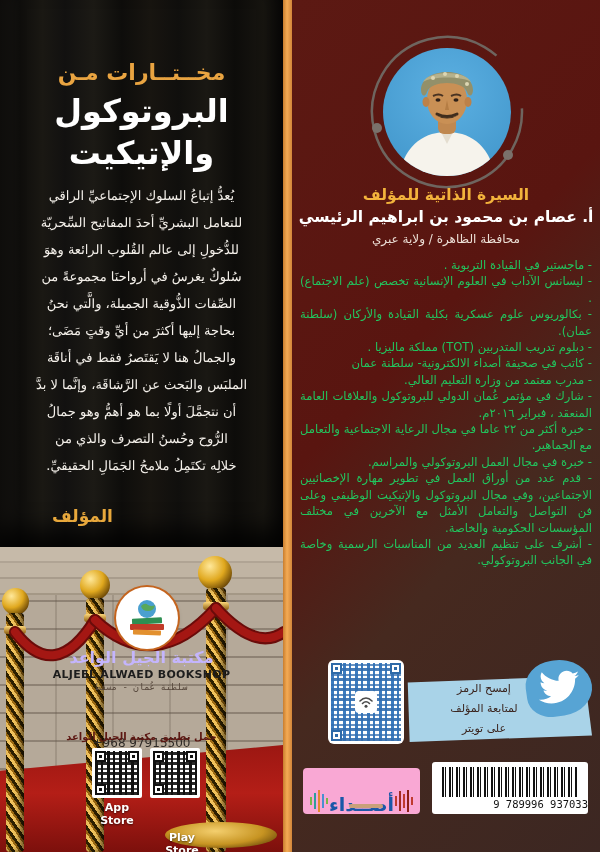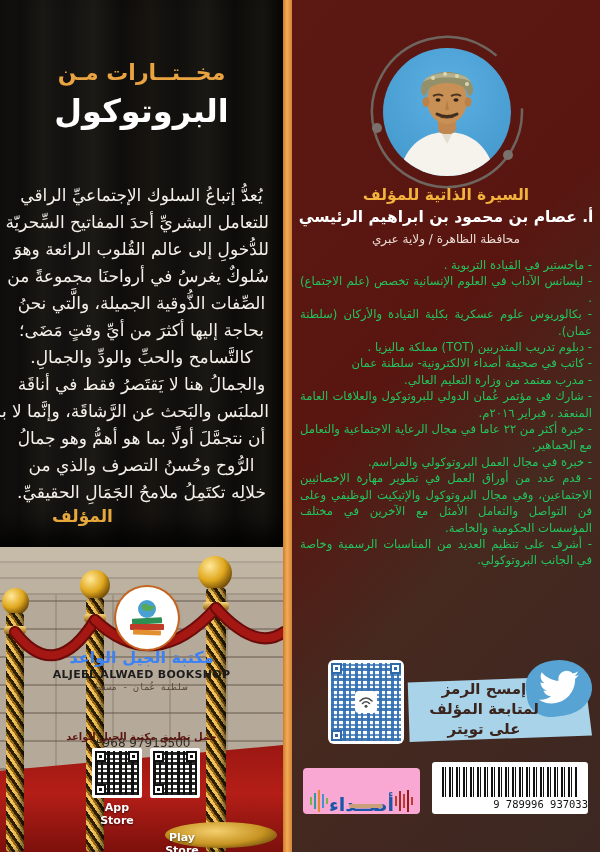--- a/index.html
+++ b/index.html
@@ -11,21 +11,21 @@
   .curtain{position:absolute;left:0;top:0;width:283px;height:547px;
     background:linear-gradient(90deg,#181613 0%,#0f0e0c 7%,#1a1813 15%,#121110 23%,
       #1c1a15 33%,#0e0d0b 43%,#181510 53%,#100f0d 63%,#1a1813 73%,#0d0c0a 83%,#171510 93%,#0b0a09 100%);
     box-shadow:inset 0 -18px 22px rgba(0,0,0,.8);}
   .teaser{position:absolute;left:0;width:283px;text-align:center;color:#fff;direction:rtl;}
   .kicker{top:60px;color:#e9a441;font-size:22px;font-weight:bold;letter-spacing:1px;}
   .big1{top:92px;font-size:32px;font-weight:bold;}
   .big2{top:134px;font-size:32px;font-weight:bold;}
   .blurb{position:absolute;left:14px;top:182px;width:255px;direction:rtl;
     font-family:"DejaVu Serif","Liberation Serif",serif;color:#f4f0ea;}
-  .blurb div{height:27px;line-height:27px;font-size:17px;text-align:center;white-space:nowrap;}
+  .blurb div{height:27px;line-height:27px;font-size:13px;text-align:center;white-space:nowrap;}
   .signature{position:absolute;left:52px;top:506px;color:#e8a83c;font-size:17px;font-weight:bold;direction:rtl;}
 
   
   .wall{position:absolute;left:0;top:547px;width:283px;height:305px;background-color:#b5a999;
     background-image:
       linear-gradient(180deg,#c6baa9 0 14px,#b0a494 14px 16px,#c0b4a3 16px 30px,#a89c8c 30px 32px,#bdb1a0 32px 46px,#a49886 46px 48px,rgba(0,0,0,0) 48px),
       repeating-linear-gradient(0deg,rgba(120,105,90,0) 0 26px,rgba(95,82,70,.45) 26px 28px),
       repeating-linear-gradient(90deg,rgba(100,88,75,0) 0 55px,rgba(100,88,75,.25) 55px 57px);}
   .carpet{position:absolute;left:0;top:745px;width:283px;height:107px;
     background:linear-gradient(180deg,#9c1712,#b41e17 45%,#7c100c);
@@ -37,21 +37,21 @@
     background:radial-gradient(circle at 35% 30%,#ffe89a,#e0a81e 45%,#6a4606 78%,#201602);}
   .collar{position:absolute;height:8px;border-radius:3px;
     background:linear-gradient(180deg,#ffd87a,#8a5c10);}
   .base{position:absolute;left:165px;top:822px;width:112px;height:26px;border-radius:50%;
     background:radial-gradient(ellipse at 45% 35%,#f4cf6e,#c79422 55%,#5a3c06 90%);}
   .ropes{position:absolute;left:0;top:0;pointer-events:none;}
 
   .shop-logo{position:absolute;left:118px;top:589px;width:58px;height:58px;border-radius:50%;
     background:#fff;box-shadow:0 0 0 2px #fff,0 0 0 4px #c4641e,0 2px 6px rgba(0,0,0,.4);}
   .shop-text{position:absolute;left:15px;width:253px;text-align:center;direction:rtl;}
-  .shop-ar{top:648px;color:#3b82f6;font-size:16px;font-weight:bold;}
+  .shop-ar{top:648px;color:#c4b5fd;font-size:16px;font-weight:bold;}
   .shop-en{top:668px;color:#1d1d1d;font-size:11px;font-weight:bold;letter-spacing:.3px;direction:ltr;}
   .shop-loc{top:682px;color:#54453a;font-size:9px;font-family:Liberation Mono, monospace;}
   .shop-web{top:696px;color:#8c1a14;font-size:13px;font-weight:bold;direction:ltr;}
   .shop-phone{top:736px;color:#2e2a26;font-size:12px;font-weight:normal;direction:ltr;}
   .shop-app{top:731px;color:#5c1712;font-size:10px;font-weight:bold;}
   .qr-card{position:absolute;background:#fff;padding:3px;border-radius:2px;}
   .qr-noise{width:100%;height:100%;position:relative;background:
       repeating-linear-gradient(0deg,rgba(17,17,17,.9) 0 3px,rgba(255,255,255,0) 3px 5px,rgba(17,17,17,.75) 5px 7px,rgba(255,255,255,0) 7px 10px),
       repeating-linear-gradient(90deg,#111 0 3px,#fff 3px 6px,#111 6px 8px,#fff 8px 12px);}
   .qr-noise.blue{background:
@@ -83,21 +83,21 @@
     color:#ecdfd6;font-size:12px;direction:rtl;}
   .bio-list{position:absolute;left:300px;top:257px;width:292px;direction:rtl;color:#22c55e;}
   .bio-list div{font-size:11.6px;line-height:16.4px;text-align:justify;text-align-last:right;}
 
   .tw-qr{left:328px;top:660px;width:76px;height:84px;border-radius:6px;}
   .wifi-chip{position:absolute;left:50%;top:50%;transform:translate(-50%,-50%);
     width:22px;height:22px;border-radius:4px;background:#fff;display:flex;align-items:center;justify-content:center;}
   .tw-banner{position:absolute;left:404px;top:676px;width:188px;height:66px;background:#a9d3e8;
     clip-path:polygon(2% 10%,96% 0,100% 90%,3% 100%);}
   .tw-banner-text{position:absolute;left:404px;top:679px;width:160px;direction:rtl;text-align:center;
-    color:#3a241e;font-size:15px;font-weight:bold;line-height:20px;}
+    color:#3a241e;font-size:11px;font-weight:normal;line-height:20px;}
   .tw-splash{position:absolute;left:526px;top:660px;width:66px;height:56px;border-radius:45% 55% 50% 40%;
     background:#57a4d4;transform:rotate(-8deg);}
   .bird{position:absolute;left:536px;top:664px;width:46px;height:46px;}
 
   .asdaa-card{position:absolute;left:303px;top:768px;width:117px;height:46px;background:#f9a8d4;
     border-radius:4px;display:flex;align-items:flex-end;justify-content:center;}
   .asdaa-text{color:#1a57a8;font-size:19px;font-weight:bold;direction:rtl;line-height:1;}
   .asdaa-tag{position:absolute;left:46px;bottom:6px;width:34px;height:4px;background:#c9a07a;border-radius:2px;}
   .barcode-card{position:absolute;left:432px;top:762px;width:156px;height:52px;background:#fff;border-radius:3px;}
   .bars{position:absolute;left:10px;top:5px;width:136px;height:30px;background:
@@ -108,30 +108,30 @@
 </style>
 </head>
 <body>
 
 <div id="cover">
 
   <div class="curtain"></div>
 
   <div class="teaser kicker abs">مخــتــارات مـن</div>
   <div class="teaser big1 abs">البروتوكول</div>
+  <div class="teaser big2 abs">والإتيكيت</div>
 
   <div class="blurb">
 
   <div>يُعدُّ إتباعُ السلوك الإجتماعيِّ الراقي</div>
       <div>للتعامل البشريِّ أحدَ المفاتيح السِّحريّة</div>
       <div>للدُّخولِ إلى عالم القُلوب الرائعة وهوَ</div>
       <div>سُلوكٌ يغرسُ في أرواحنَا مجموعةً من</div>
       <div>الصِّفات الذُّوقية الجميلة، والَّتي نحنُ</div>
       <div>بحاجة إليها أكثرَ من أيِّ وقتٍ مَضَى؛</div>
-      <div>كالتَّسامح والحبِّ والودِّ والجمالِ.</div>
       <div>والجمالُ هنا لا يَقتَصرُ فقط في أناقَة</div>
       <div>الملبَس والبَحث عن الرَّشاقَة، وإنَّما لا بدَّ</div>
       <div>أن نتجمَّلَ أولًا بما هو أهمُّ وهو جمالُ</div>
       <div>الرُّوح وحُسنُ التصرف والذي من</div>
       <div>خلالِه تكتَمِلُ ملامحُ الجَمَالِ الحقيقيِّ.</div>
     </div>
 
   <div class="signature">المؤلف</div>
 
   <div class="wall"></div>

